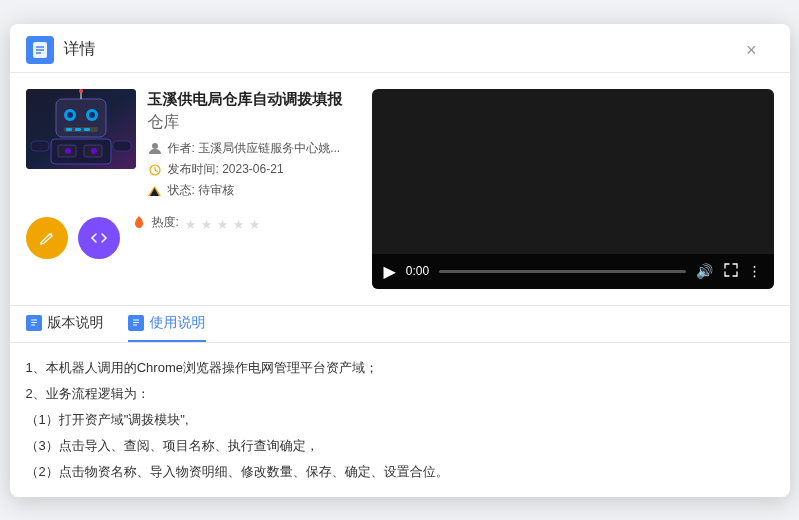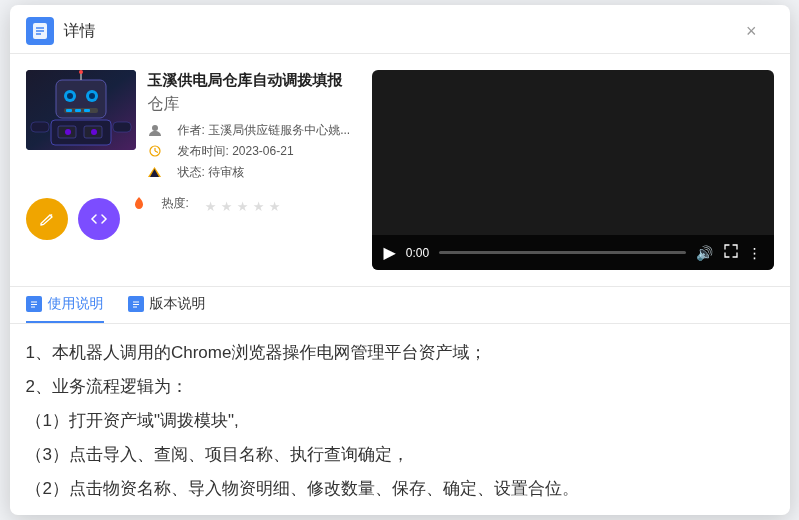--- a/index.html
+++ b/index.html
@@ -114,21 +114,21 @@
       line-height: 1.3;
     }
     .meta-category {
       font-size: 16px;
       color: #666;
       margin-bottom: 4px;
     }
     .meta-row {
       display: flex;
       align-items: center;
-      gap: 16px;
+      gap: 6px;
       font-size: 12px;
       color: #555;
       line-height: 1.6;
     }
     .meta-icon {
       width: 14px;
       height: 14px;
       display: flex;
       align-items: center;
       justify-content: center;
@@ -247,21 +247,21 @@
       background: #4285f4;
       border-radius: 2px;
       display: flex;
       align-items: center;
       justify-content: center;
     }
     .content-area {
       flex: 1;
       overflow-y: auto;
       padding: 12px 16px;
-      font-size: 17px;
+      font-size: 13px;
       color: #333;
       line-height: 2;
       position: relative;
     }
     .content-area::-webkit-scrollbar {
       width: 8px;
     }
     .content-area::-webkit-scrollbar-track {
       background: #f5f5f5;
     }
@@ -419,41 +419,41 @@
               </svg>
             </span>
             <span class="more-btn">⋮</span>
           </div>
         </div>
       </div>
     </div>
 
     <div class="bottom-section">
       <div class="tabs">
+        <div class="tab">
+          <div class="tab-icon">
+            <svg width="10" height="11" viewBox="0 0 10 11">
+                <rect x="0" y="0" width="10" height="11" rx="1" fill="#4285f4"></rect>
+                <line x1="2" y1="3" x2="8" y2="3" stroke="white" stroke-width="1"></line>
+                <line x1="2" y1="5.5" x2="8" y2="5.5" stroke="white" stroke-width="1"></line>
+                <line x1="2" y1="8" x2="6" y2="8" stroke="white" stroke-width="1"></line>
+              </svg>
+          </div>
+          <span>版本说明</span>
+        </div>
         <div class="tab active">
           <div class="tab-icon">
             <svg width="10" height="11" viewBox="0 0 10 11">
                 <rect x="0" y="0" width="10" height="11" rx="1" fill="#4285f4"></rect>
                 <line x1="2" y1="3" x2="8" y2="3" stroke="white" stroke-width="1"></line>
                 <line x1="2" y1="5.5" x2="8" y2="5.5" stroke="white" stroke-width="1"></line>
                 <line x1="2" y1="8" x2="6" y2="8" stroke="white" stroke-width="1"></line>
               </svg>
           </div>
           <span>使用说明</span>
-        </div>
-        <div class="tab">
-          <div class="tab-icon">
-            <svg width="10" height="11" viewBox="0 0 10 11">
-                <rect x="0" y="0" width="10" height="11" rx="1" fill="#4285f4"></rect>
-                <line x1="2" y1="3" x2="8" y2="3" stroke="white" stroke-width="1"></line>
-                <line x1="2" y1="5.5" x2="8" y2="5.5" stroke="white" stroke-width="1"></line>
-                <line x1="2" y1="8" x2="6" y2="8" stroke="white" stroke-width="1"></line>
-              </svg>
-          </div>
-          <span>版本说明</span>
         </div>
       </div>
       <div class="content-area">
         <div>1、本机器人调用的Chrome浏览器操作电网管理平台资产域；</div>
         <div>2、业务流程逻辑为：</div>
         <div>  （1）打开资产域"调拨模块",</div>
         <div>  （3）点击导入、查阅、项目名称、执行查询确定，</div>
         <div>  （2）点击物资名称、导入物资明细、修改数量、保存、确定、设置合位。</div>
       </div>
     </div>

